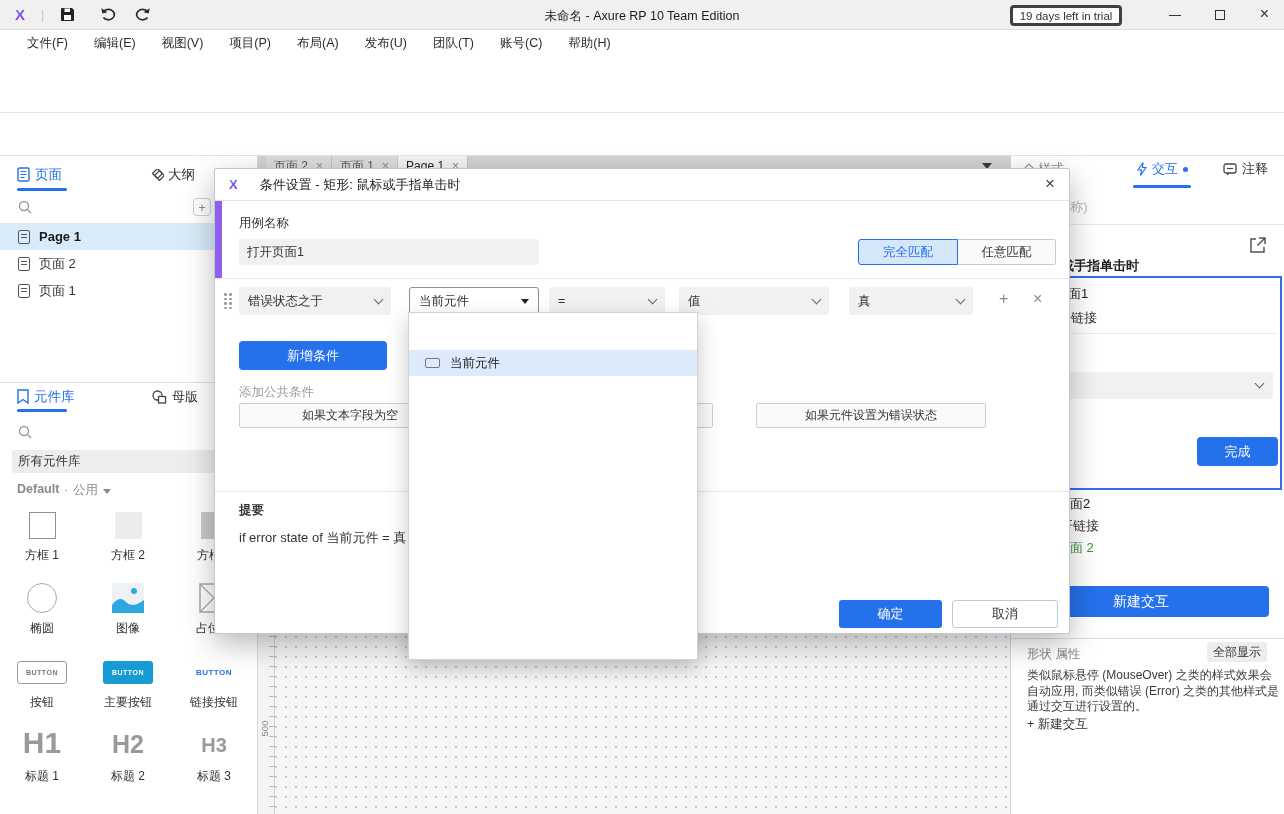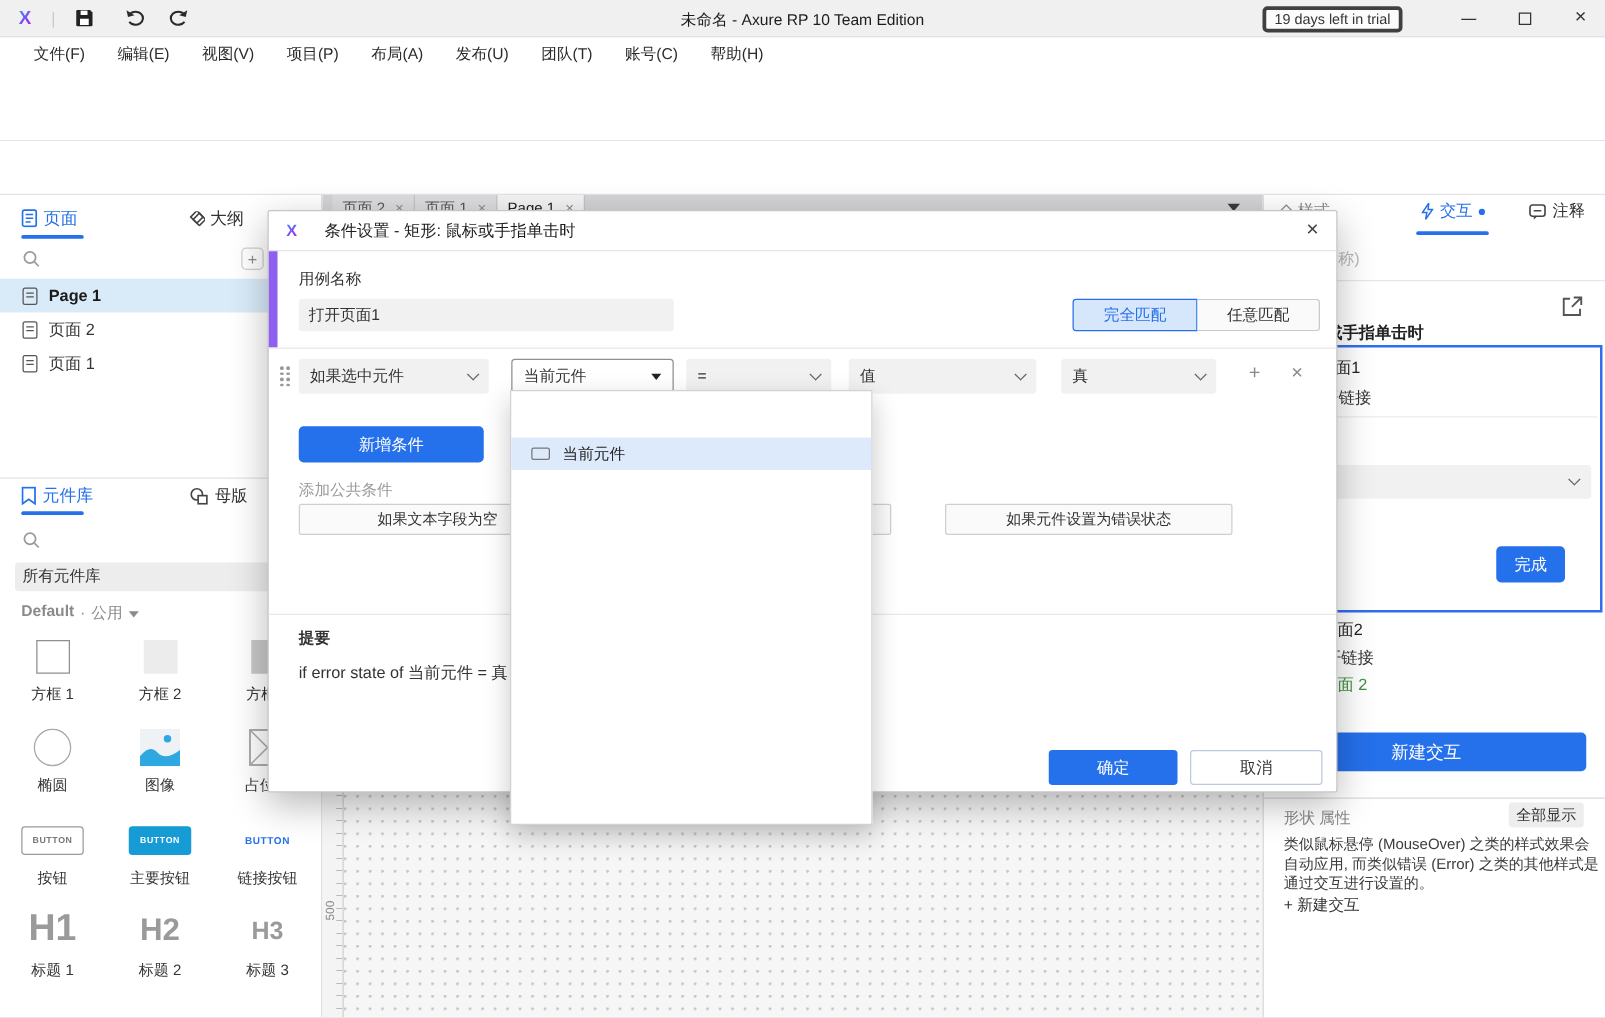--- a/index.html
+++ b/index.html
@@ -499,21 +499,21 @@
         </svg></span>
     <span class="t" style="left:24px;top:101px;font-weight:bold;color:#222;font-size:13px">鼠标或手指单击时</span>
 
     <div class="bluebox">
       <span class="t" style="left:14px;top:7px;color:#222">打开页面1</span>
       <span class="t" style="left:30px;top:31px;color:#333">打开链接</span>
       <span style="position:absolute;left:2px;top:55px;width:261px;height:1px;background:#ececee"></span>
       <div class="flexc" style="position:absolute;left:10px;top:94px;width:248px;height:27px;background:#f1f1f2;border-radius:3px;justify-content:flex-end;padding:0 10px">
         <span class="chv"></span>
       </div>
-      <button class="btn-blue" style="position:absolute;left:182px;top:159px;width:55px;height:29px">完成</button>
+      <button class="btn-blue" style="position:absolute;left:182px;top:159px;width:81px;height:29px">完成</button>
     </div>
 
     <span class="t" style="left:20px;top:339px;color:#222">打开页面2</span>
     <span class="t" style="left:36px;top:361px;color:#333">打开链接</span>
     <span class="t" style="left:46px;top:383px;color:#3a8f3a">页面 2</span>
 
     <button class="btn-blue" style="position:absolute;left:2px;top:430px;width:256px;height:31px;font-size:14px">新建交互</button>
 
     <div style="position:absolute;left:0;top:482px;width:274px;height:1px;background:#dcdcde"></div>
     <span class="t" style="left:16px;top:490px;color:#8a8a8a;font-size:12.5px">形状 属性</span>
@@ -542,21 +542,21 @@
       <i></i>
         <i></i>
         <i></i>
         <i></i>
         <i></i>
         <i></i>
         <i></i>
         <i></i>
       </span>
     <div class="msel" style="left:24px;top:118px;width:152px">
-      <span>如果选中元件</span>
+      <span>错误状态之于</span>
         <span class="chv"></span>
     </div>
     <div class="msel" style="left:194px;top:118px;width:130px;background:#fff;border:1px solid #8f8f8f">
       <span>当前元件</span>
         <span class="tri"></span>
     </div>
     <div class="msel" style="left:334px;top:118px;width:116px">
       <span>=</span>
         <span class="chv"></span>
     </div>

